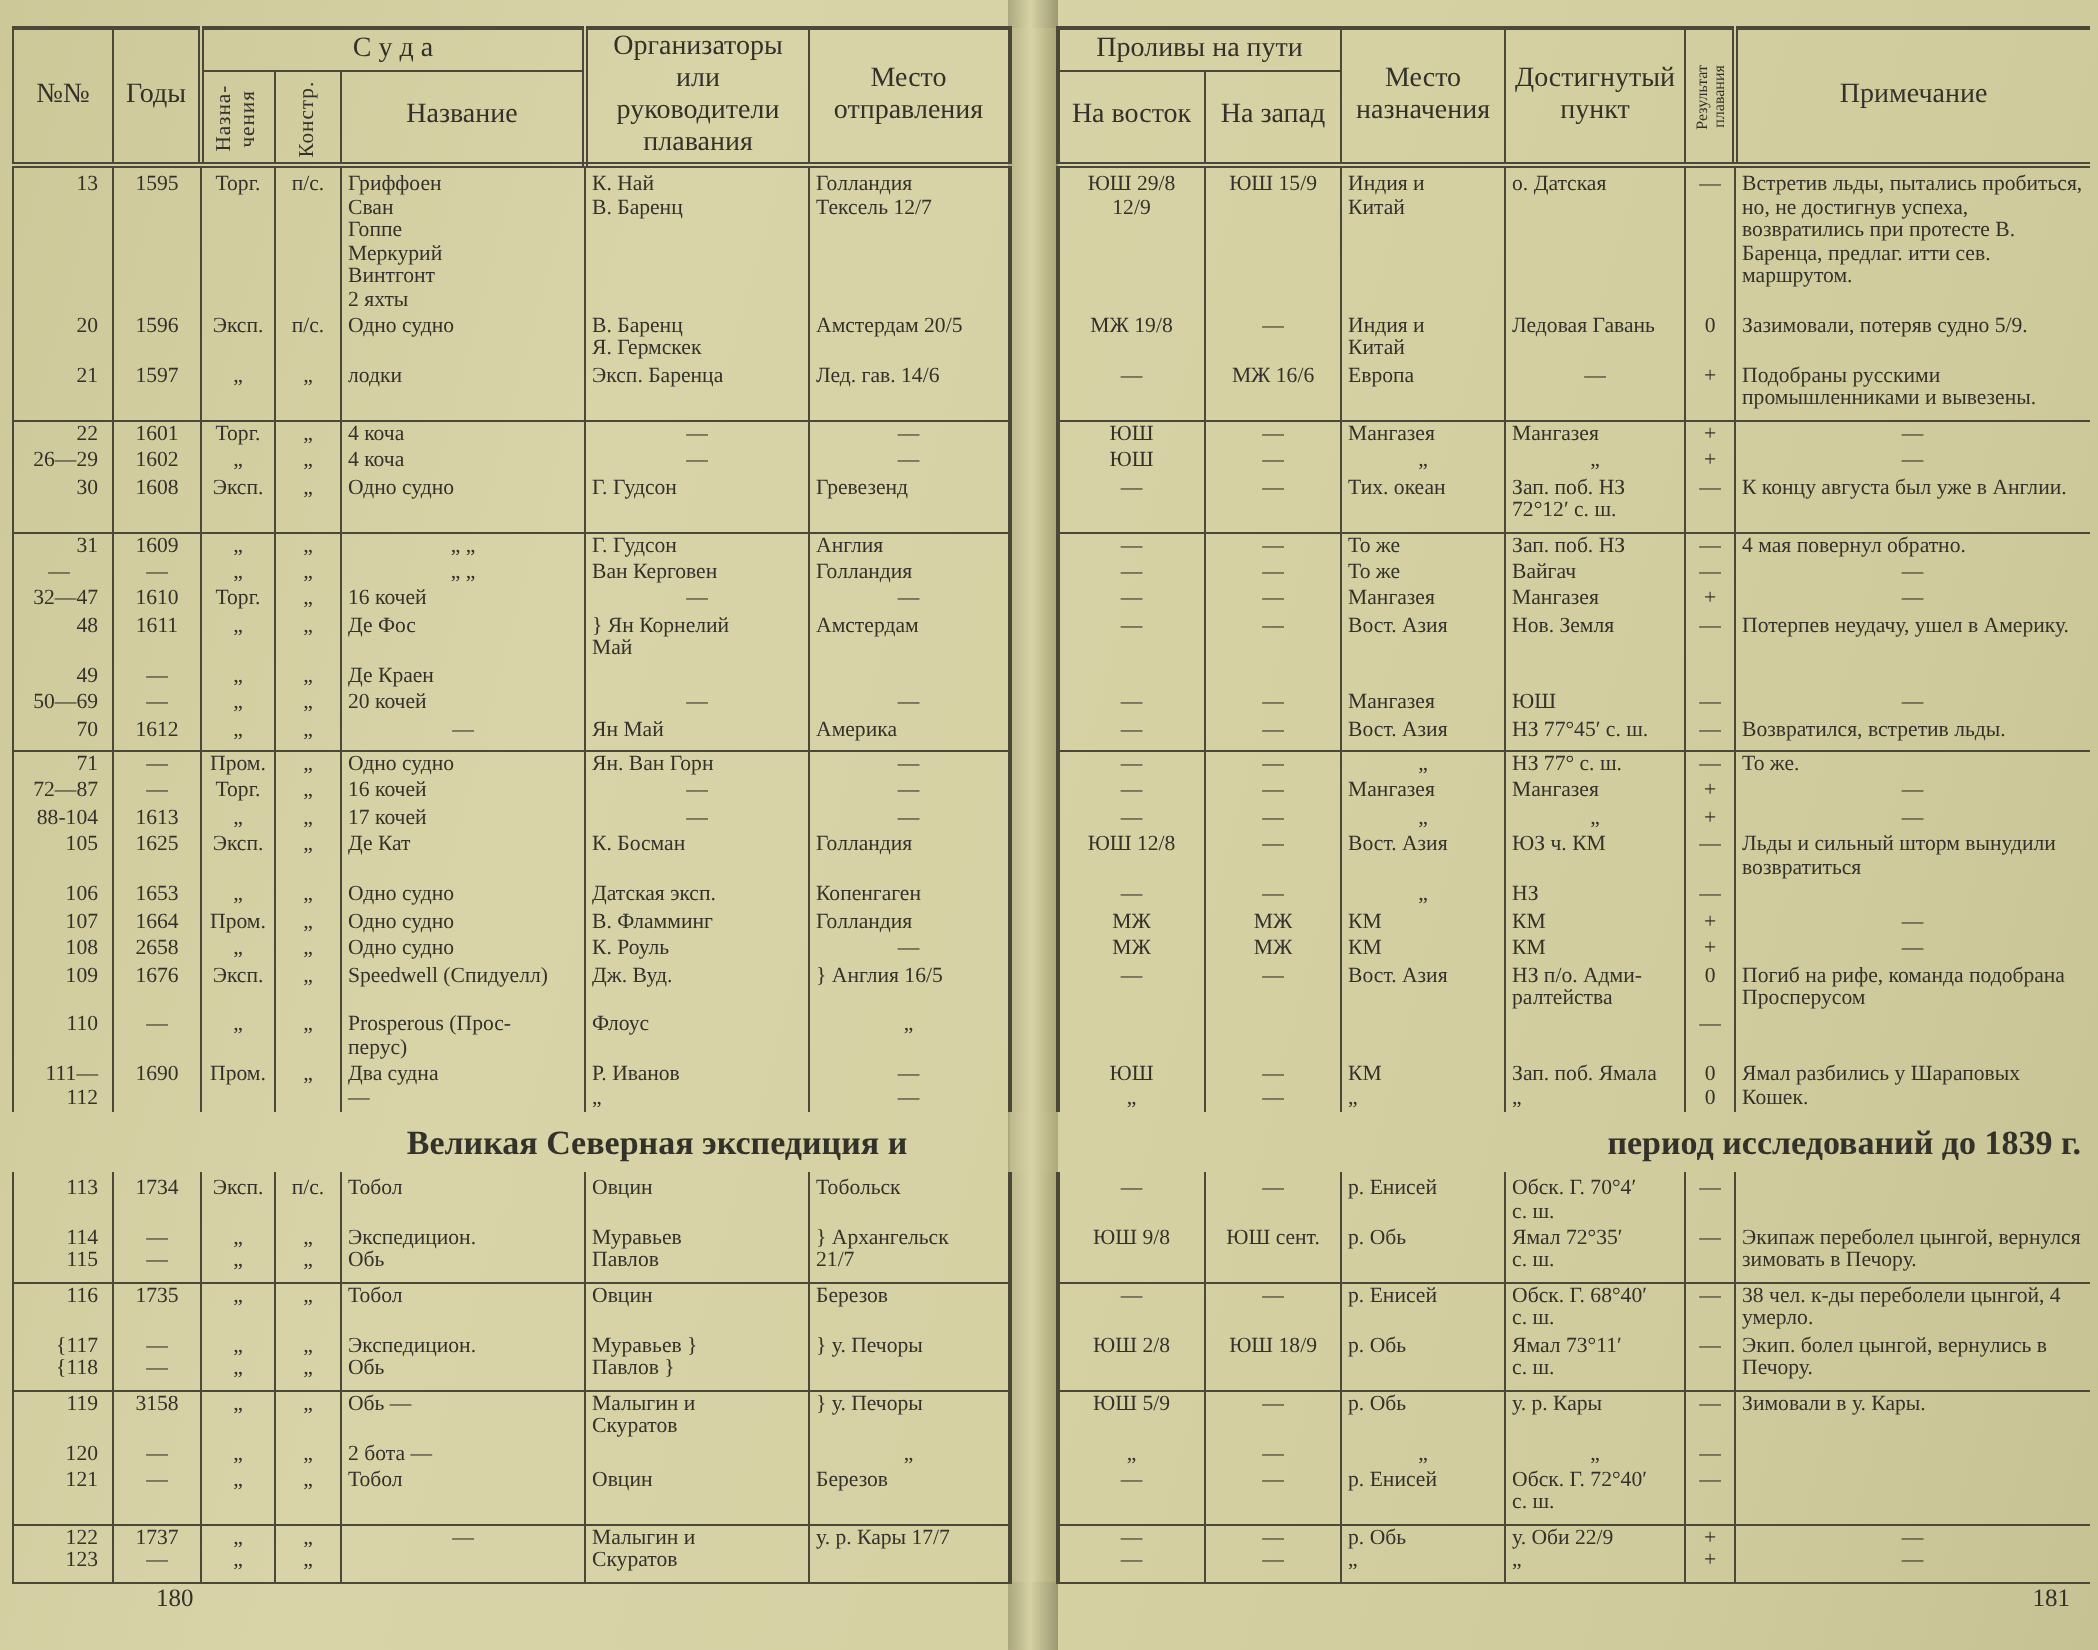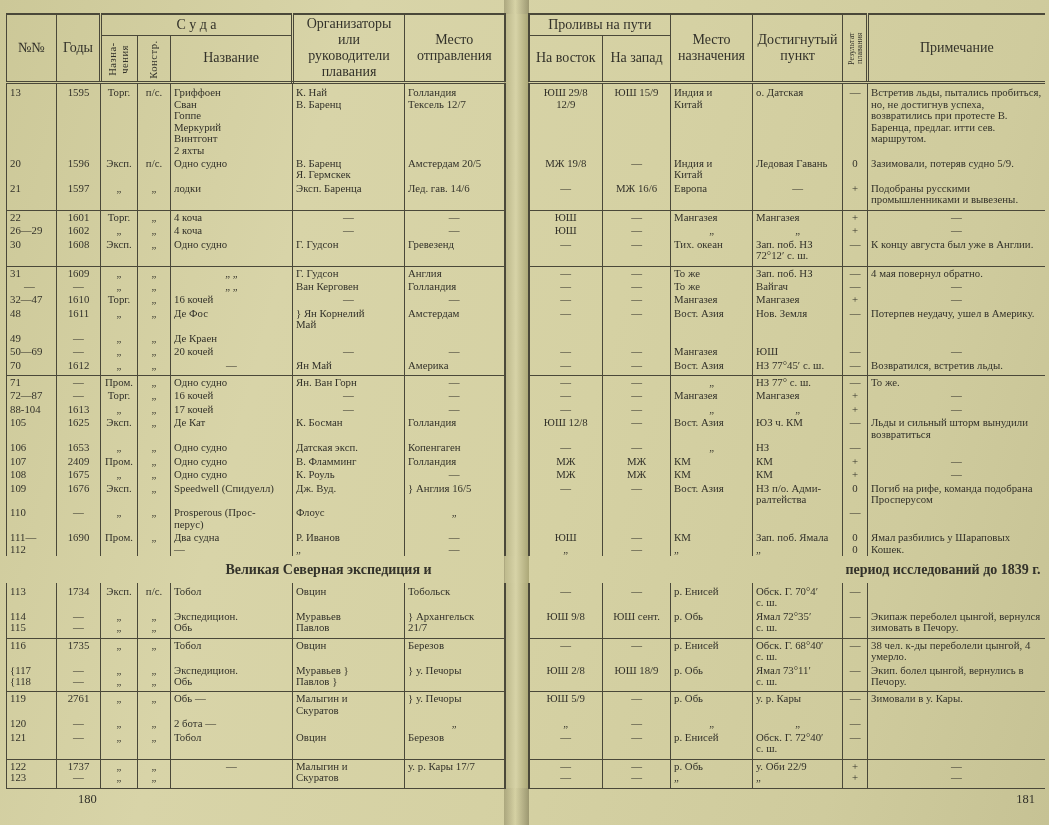--- a/index.html
+++ b/index.html
@@ -38,37 +38,37 @@
   .tbl .first{border-left:1px solid var(--line);}
   td.gutter{
     border-left:2px solid var(--line);
     border-right:2.5px solid var(--line);
     border-top:none;border-bottom:none;
     background:linear-gradient(90deg,#beba8d,#d7d3a7 45%,#aca878);
     padding:0;
   }
   thead td.gutter{border-top:none;}
   
-  td.c-num{text-align:left;padding-right:7px;}
+  td.c-num{text-align:right;padding-right:7px;}
   td.c-year,td.c-type,td.c-constr,td.c-east,td.c-west,td.c-result{text-align:center;}
   td.c-name,td.c-org,td.c-from,td.c-dest,td.c-reached,td.c-note{text-align:left;}
   td.dash{text-align:center;}
   tr.sep td{border-bottom:1px solid var(--line);padding-bottom:4px;}
   tr.sep td.gutter{border-bottom:none;}
   tbody.grp tr:first-child td{padding-top:3px;}
   tbody#sec2 tr:last-child td{border-bottom:1.5px solid var(--line);padding-bottom:4px;}
   tbody#sec2 tr:last-child td.gutter{border-bottom:none;}
   
   th.vert{
     writing-mode:vertical-rl;transform:rotate(180deg);
     font-size:10.6px;letter-spacing:.5px;padding:2px 0;
   }
   th.vert.small{font-size:8px;letter-spacing:0;line-height:1.05;}
   
-  tr.section-title td{border:none;padding:7px 4px 5px 4px;font-weight:bold;font-size:14px;vertical-align:middle;white-space:normal;}
+  tr.section-title td{border:none;padding:7px 4px 5px 4px;font-weight:bold;font-size:17px;vertical-align:middle;white-space:normal;}
   tr.section-title td.sect-l{text-align:center;padding-left:150px;}
   tr.section-title td.sect-r{text-align:right;padding-left:12px;}
   tr.section-title td.gutter{padding:0;}
   .pagenum{position:absolute;font-size:12.5px;z-index:2;}
   #pagenum-left{left:78px;bottom:18px;}
   #pagenum-right{right:14px;bottom:18px;margin-left:18px;}
 </style>
 </head>
 <body>
 
@@ -419,37 +419,37 @@
           <td class="gutter"></td>
           <td class="c-east dash">—</td>
           <td class="c-west dash">—</td>
           <td class="c-dest dash">„</td>
           <td class="c-reached">НЗ</td>
           <td class="c-result dash">—</td>
           <td class="c-note"></td>
         </tr>
         <tr>
           <td class="c-num first">107</td>
-          <td class="c-year">2409</td>
+          <td class="c-year">1664</td>
           <td class="c-type">Пром.</td>
           <td class="c-constr dash">„</td>
           <td class="c-name">Одно судно</td>
           <td class="c-org">В. Фламминг</td>
           <td class="c-from">Голландия</td>
           <td class="gutter"></td>
           <td class="c-east">МЖ</td>
           <td class="c-west">МЖ</td>
           <td class="c-dest">КМ</td>
           <td class="c-reached">КМ</td>
           <td class="c-result">+</td>
           <td class="c-note dash">—</td>
         </tr>
         <tr>
           <td class="c-num first">108</td>
-          <td class="c-year">1675</td>
+          <td class="c-year">2658</td>
           <td class="c-type dash">„</td>
           <td class="c-constr dash">„</td>
           <td class="c-name">Одно судно</td>
           <td class="c-org">К. Роуль</td>
           <td class="c-from dash">—</td>
           <td class="gutter"></td>
           <td class="c-east">МЖ</td>
           <td class="c-west">МЖ</td>
           <td class="c-dest">КМ</td>
           <td class="c-reached">КМ</td>
@@ -600,21 +600,21 @@
           <td class="c-east">ЮШ 2/8</td>
           <td class="c-west">ЮШ 18/9</td>
           <td class="c-dest">р. Обь</td>
           <td class="c-reached">Ямал 73°11′
 с. ш.</td>
           <td class="c-result dash">—</td>
           <td class="c-note">Экип. болел цынгой, вернулись в Печору.</td>
         </tr>
         <tr>
           <td class="c-num first">119</td>
-          <td class="c-year">2761</td>
+          <td class="c-year">3158</td>
           <td class="c-type dash">„</td>
           <td class="c-constr dash">„</td>
           <td class="c-name">Обь     —</td>
           <td class="c-org">Малыгин и
 Скуратов</td>
           <td class="c-from">} у. Печоры</td>
           <td class="gutter"></td>
           <td class="c-east">ЮШ 5/9</td>
           <td class="c-west dash">—</td>
           <td class="c-dest">р. Обь</td>

